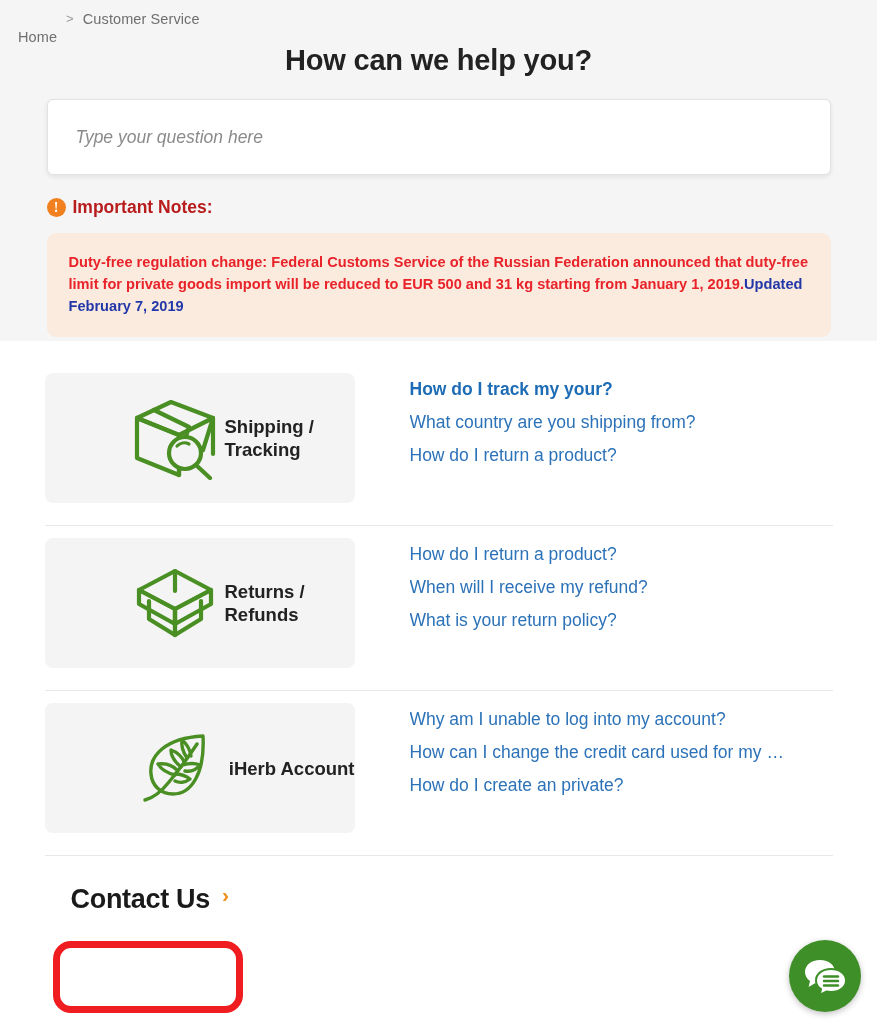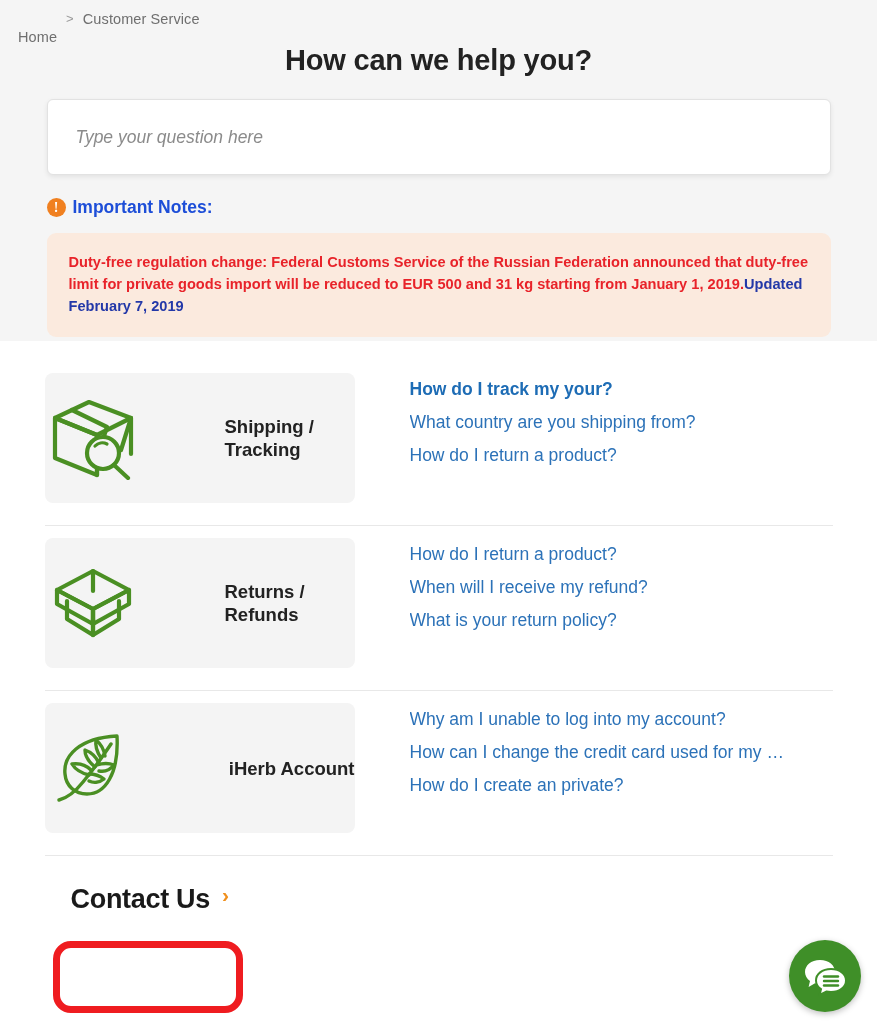--- a/index.html
+++ b/index.html
@@ -97,21 +97,21 @@
     background: #f08020;
     color: #ffffff;
     font-size: 14px;
     font-weight: bold;
     line-height: 19px;
     text-align: center;
     flex: 0 0 auto;
     font-family: "Liberation Serif", serif;
   }
   .notes-title {
-    color: #1d4ed8;
+    color: #b91c1c;
     font-weight: bold;
     font-size: 17.5px;
   }
 
   .notes-box {
     width: 784px;
     margin: 15px auto 15px auto;
     background: #fbeade;
     border-radius: 9px;
     padding: 18px 22px 20px 22px;
@@ -142,21 +142,21 @@
     margin: 0 auto;
     width: 788px;
   }
   .topic-card {
     width: 310px;
     height: 130px;
     background: #f4f4f4;
     border-radius: 8px;
     display: flex;
     align-items: center;
-    justify-content: space-between;
+    justify-content: flex-end;
     gap: 2px;
     flex: 0 0 auto;
     margin-top: 12px;
     cursor: pointer;
   }
   .topic-card .icon {
     flex: 0 0 auto;
     display: block;
   }
   .topic-card .label {

